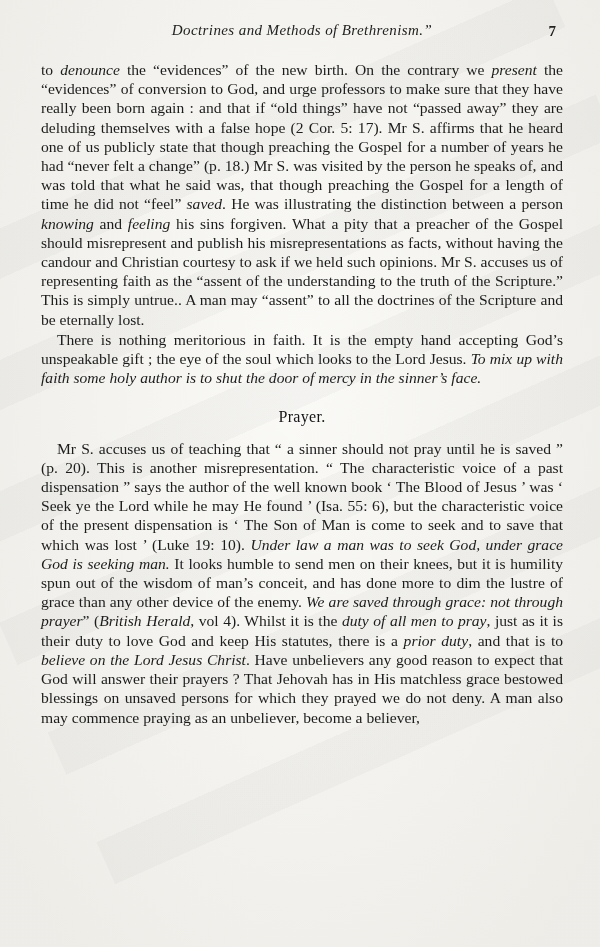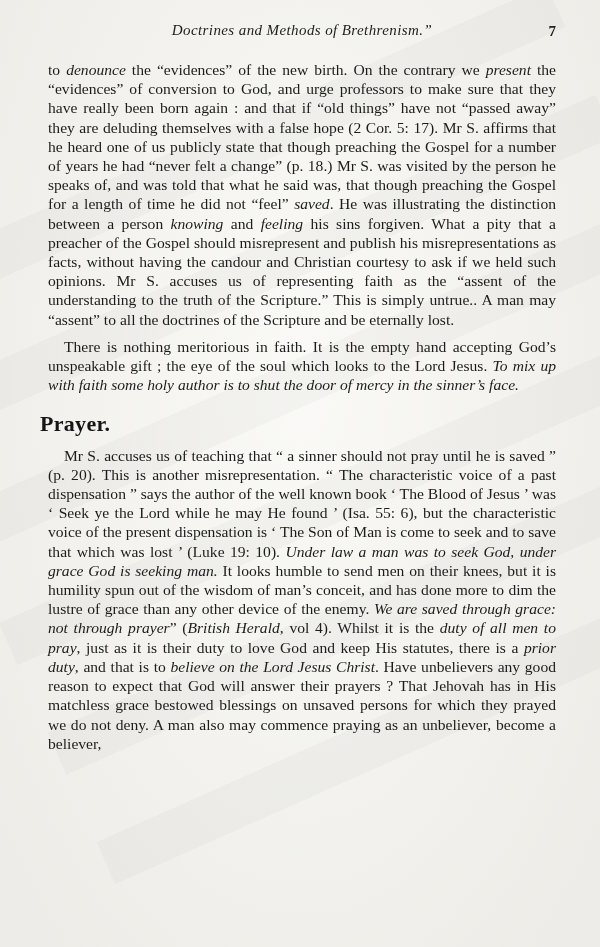--- a/index.html
+++ b/index.html
@@ -60,31 +60,32 @@
     color: #222;
   }
   .body-text {
     position: relative;
     font-size: 15.6px;
     line-height: 19.2px;
     text-align: justify;
     color: #1c1c1c;
   }
   .body-text p.para {
-    margin: 8px;
+    margin: 1px;
   }
   .body-text p.para.indent {
     text-indent: 16px;
   }
   .it {
     font-style: italic;
   }
   .section-heading {
-    font-weight: bold;
-    font-size: 22px;
+    text-align: center;
+    font-weight: normal;
+    font-size: 16px;
     margin: 20px 0 12px 0;
     letter-spacing: 0.3px;
     color: #151515;
   }
 </style>
 </head>
 <body>
 
 <div class="page">
   <div class="watermark"></div>

